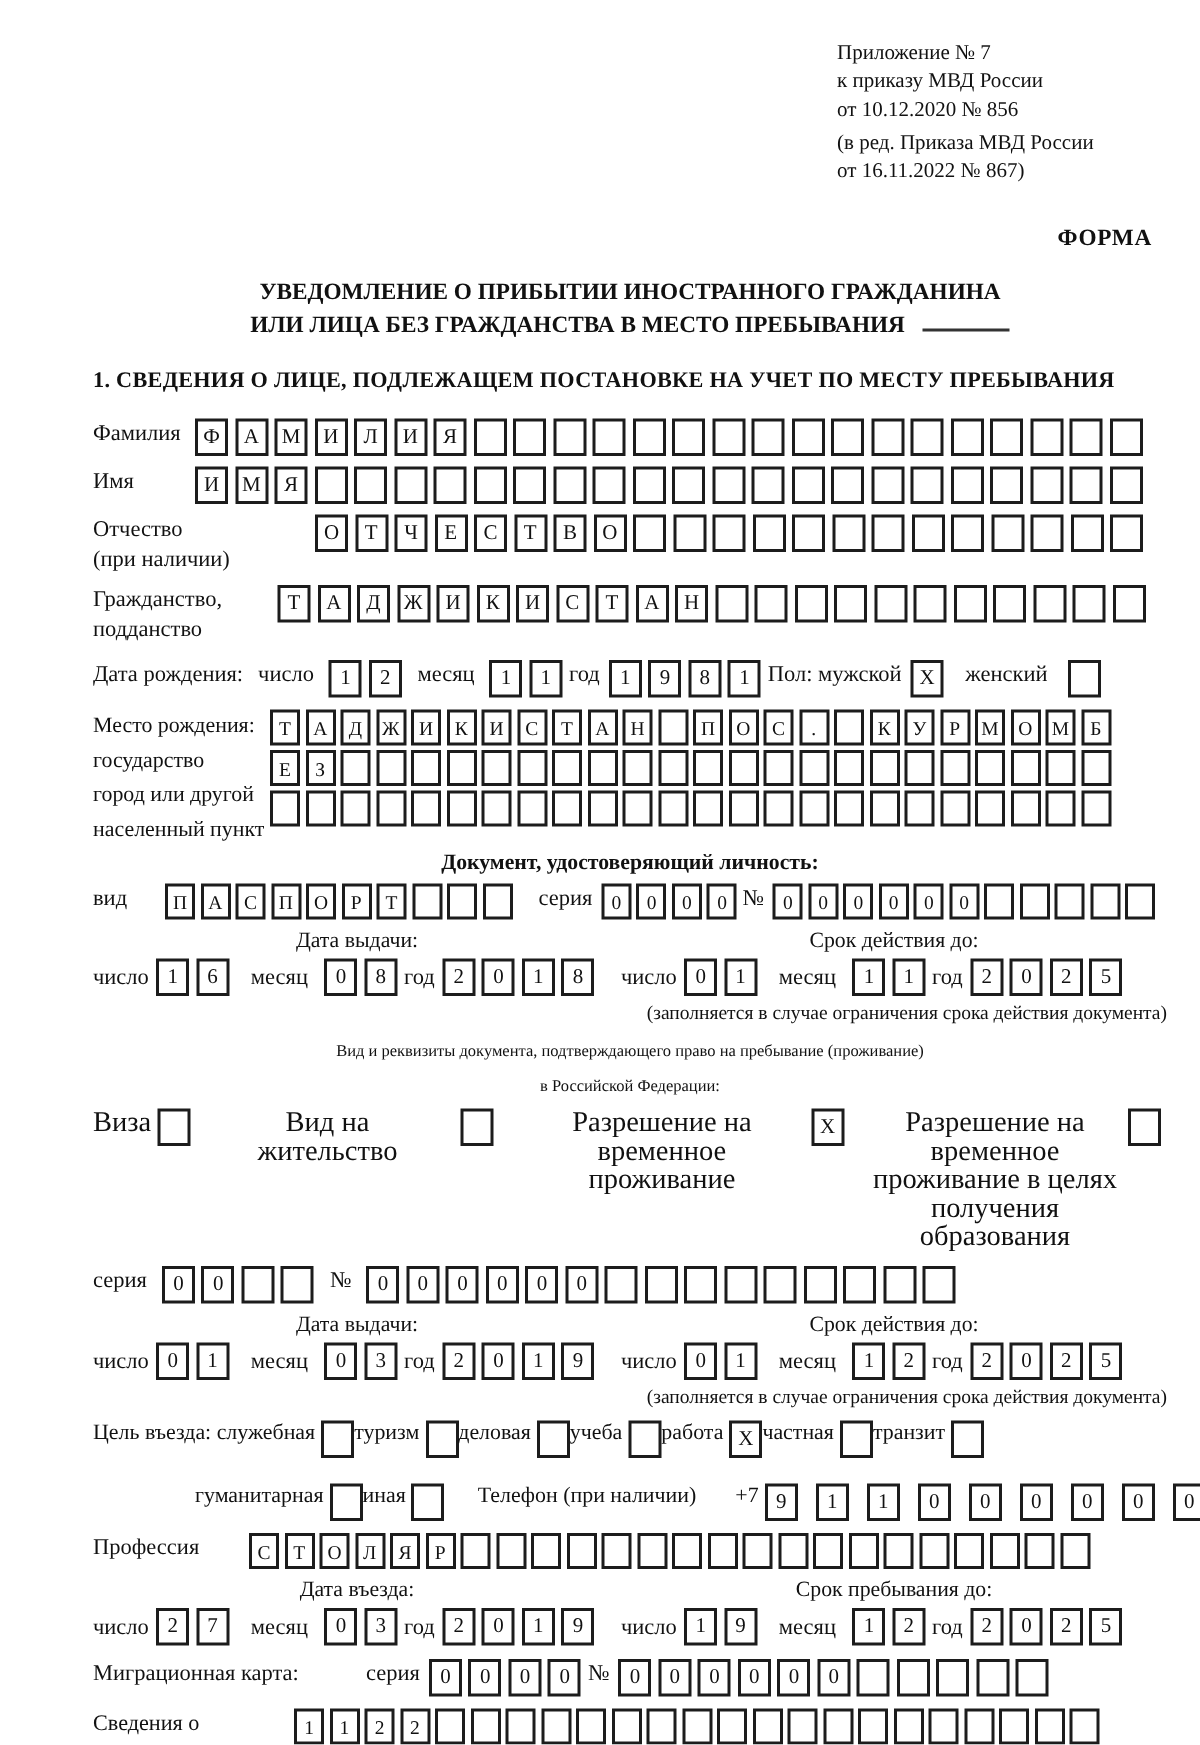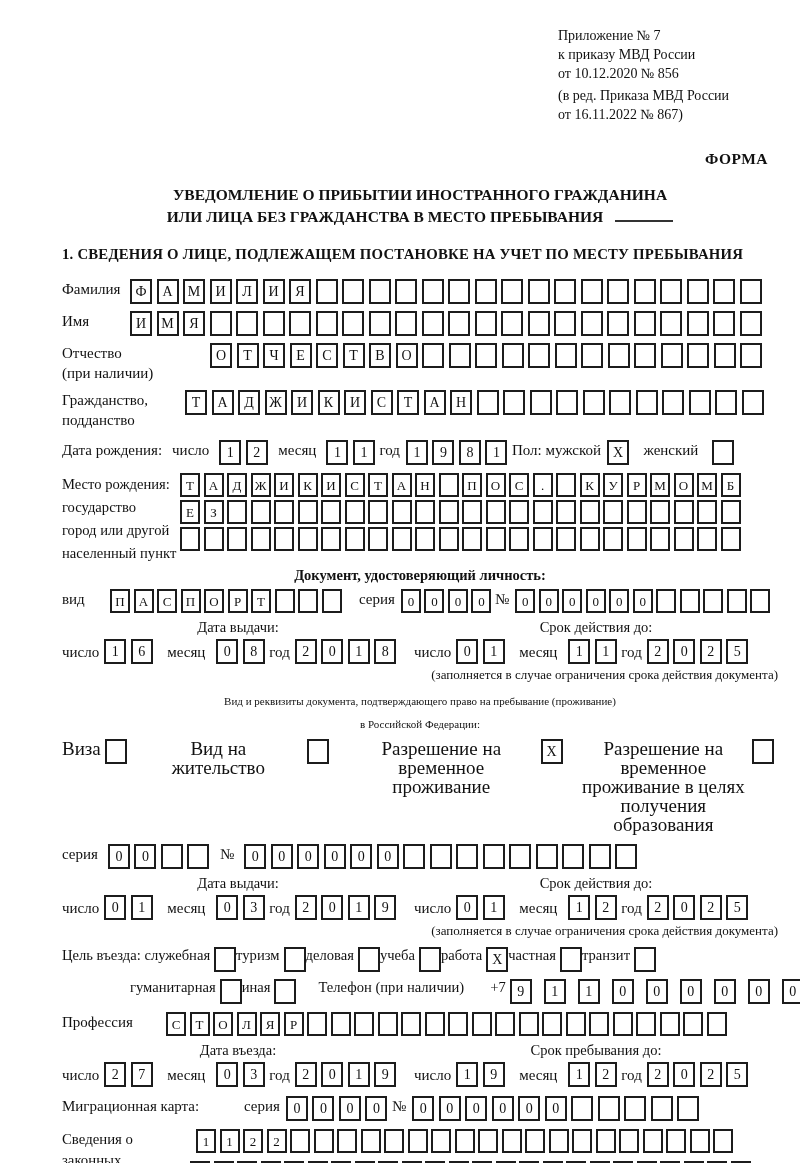--- a/index.html
+++ b/index.html
@@ -521,21 +521,21 @@
       </span>
     <span>частная</span>
     <span class="cells">
         <span class="cell"></span>
       </span>
     <span>транзит</span>
     <span class="cells">
         <span class="cell"></span>
       </span>
   </div>
-  <div class="purpose" style="margin-left:68px;margin-top:7px">
+  <div class="purpose" style="margin-left:68px;margin-top:17px">
     <span>гуманитарная</span>
     <span class="cells">
         <span class="cell"></span>
       </span>
     <span>иная</span>
     <span class="cells">
         <span class="cell"></span>
       </span>
     <span style="margin-left:22px">Телефон (при наличии)</span>
     <span style="margin-left:26px">+7</span>

